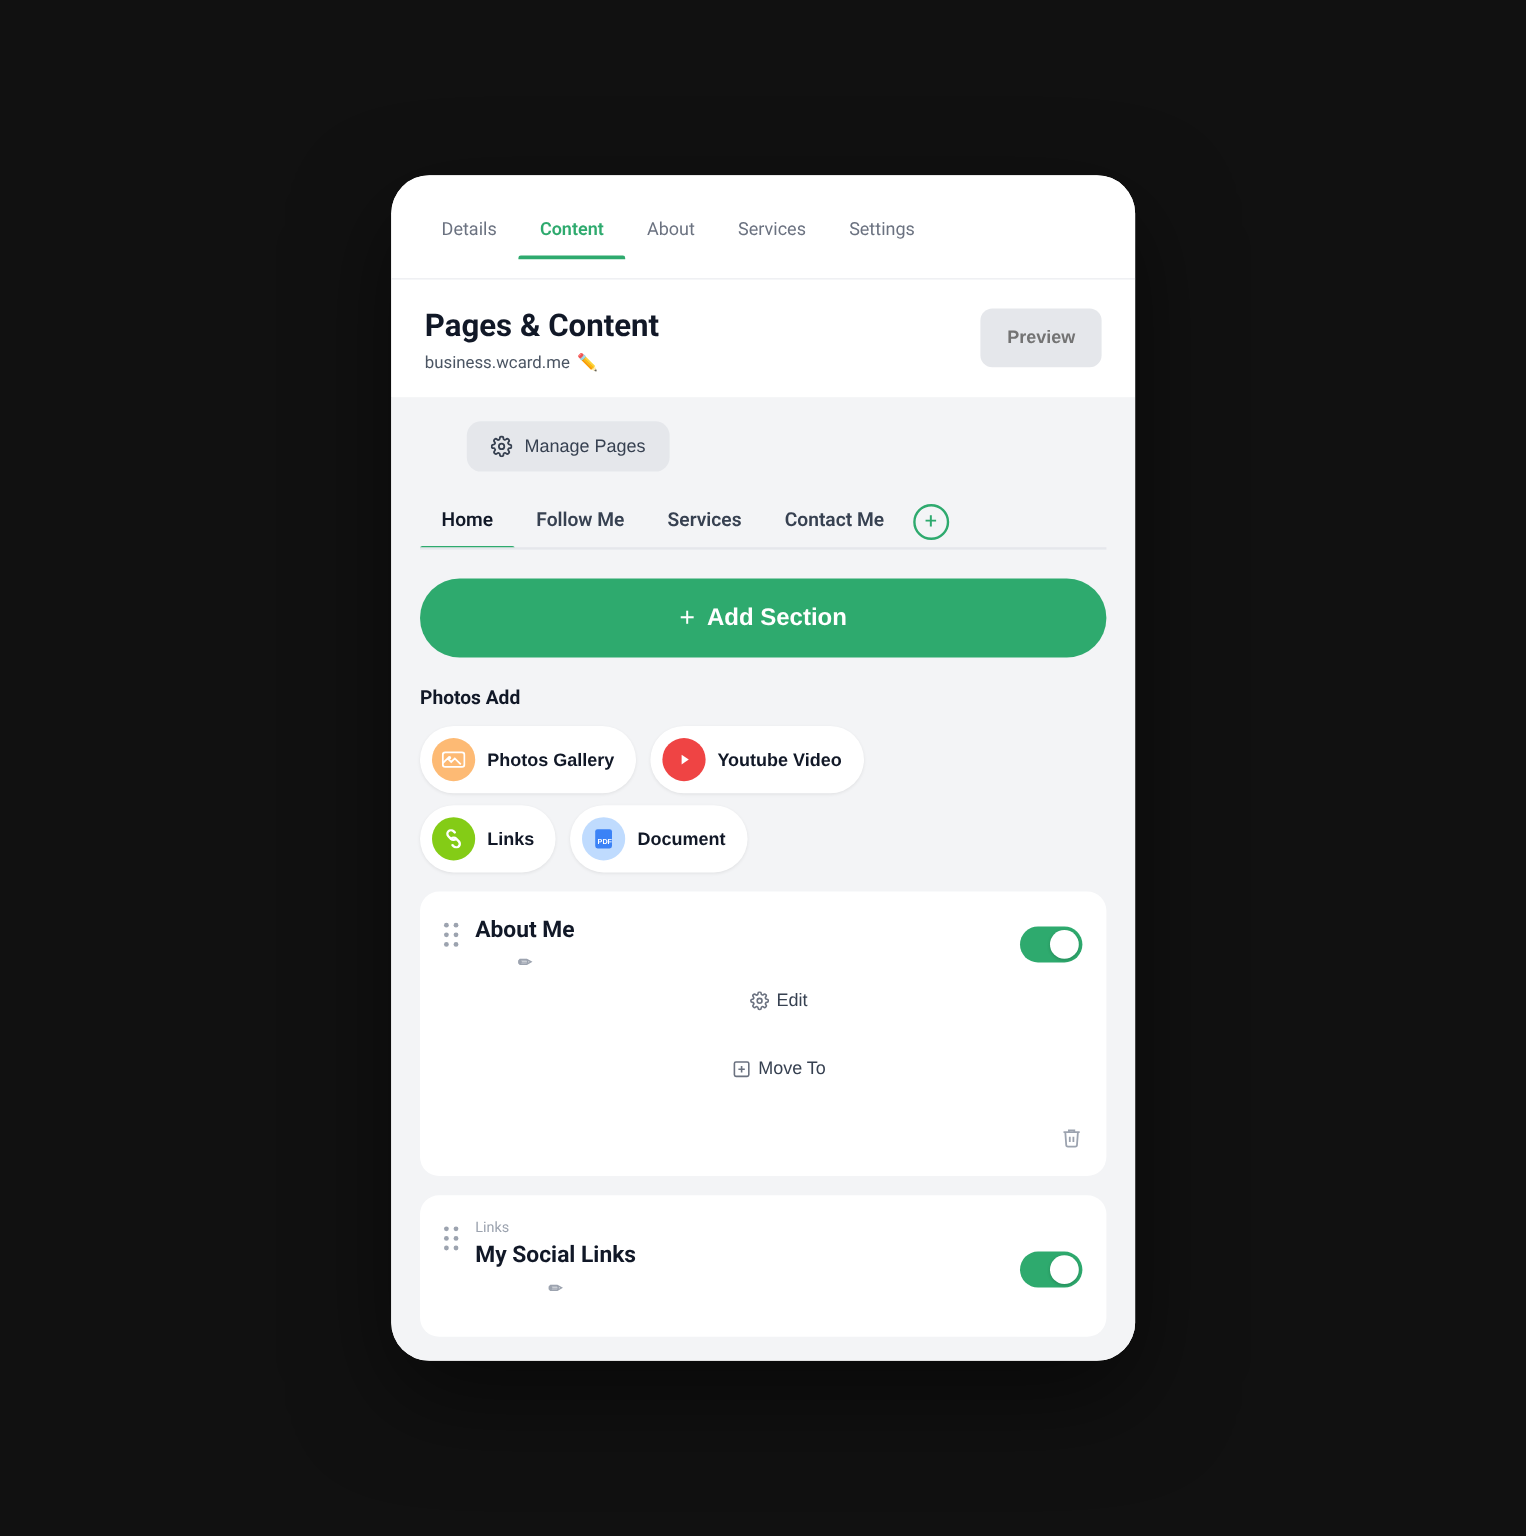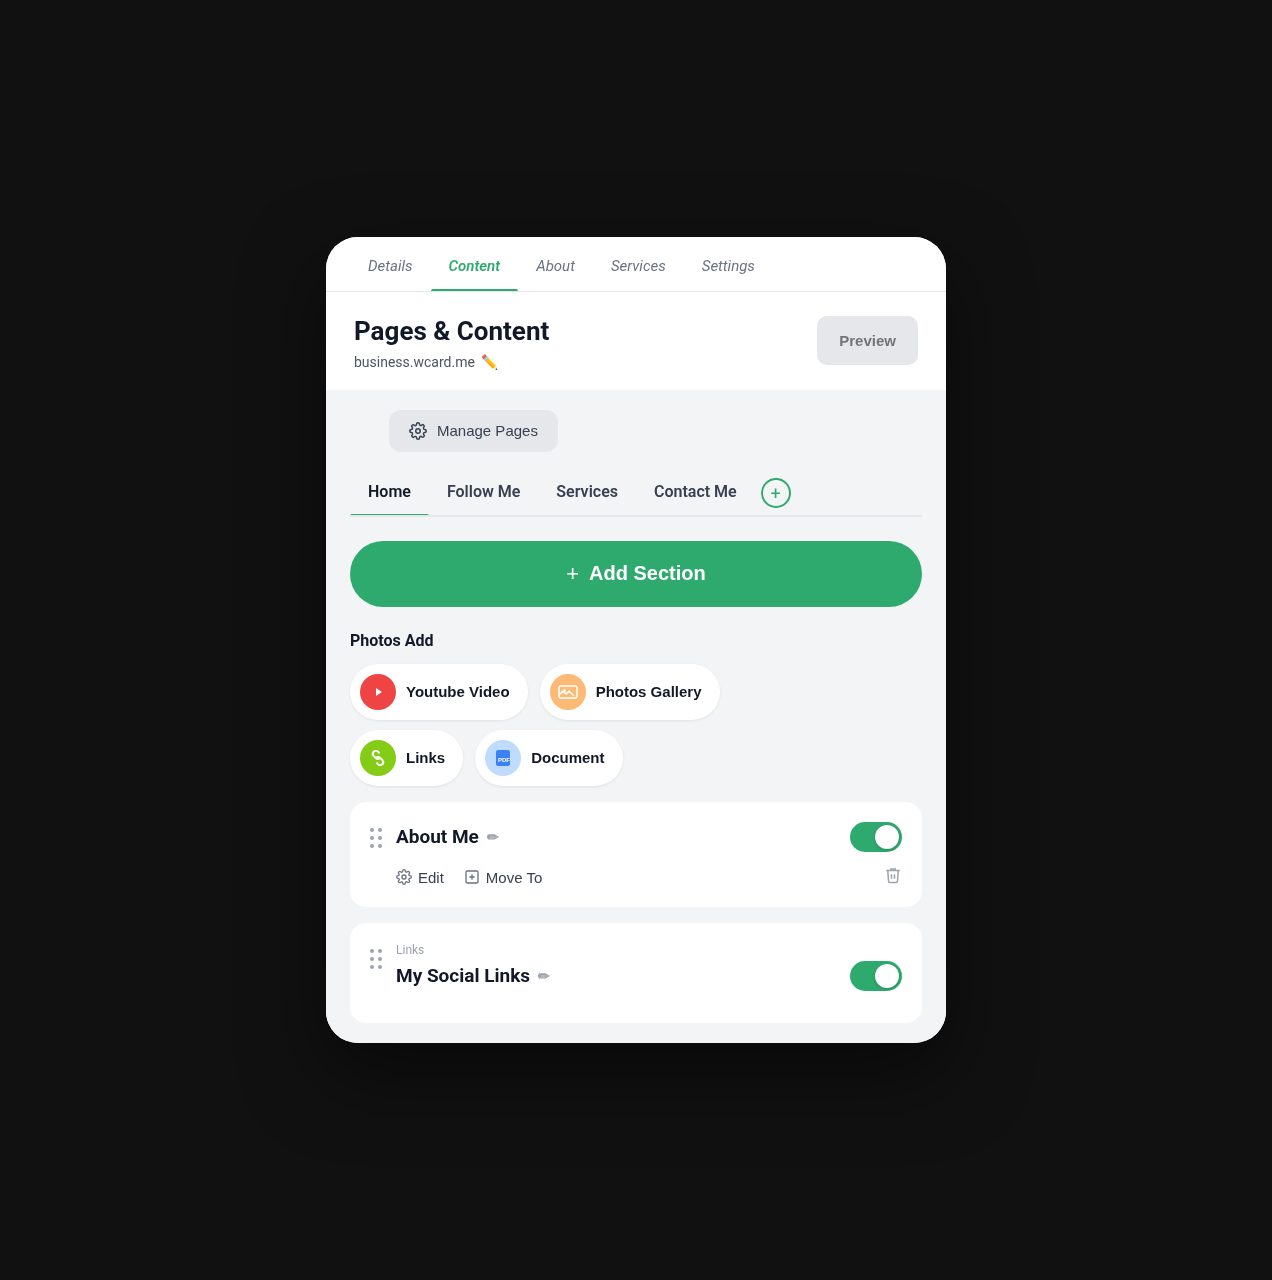--- a/index.html
+++ b/index.html
@@ -15,23 +15,22 @@
       width: 620px;
       background: #fff;
       border-radius: 32px;
       overflow: hidden;
       box-shadow: 0 30px 80px rgba(0,0,0,0.5);
     }
     
     .tab-bar {
       display: flex;
       border-bottom: 1px solid #e5e7eb;
-      padding: 0 24px;
-      background: #fff;
-      font-style: italic;
+      padding: 16px 24px;
+      background: #fff;
     }
     .tab-item {
       padding: 20px 18px 16px;
       font-size: 15px;
       color: #6b7280;
       cursor: pointer;
       position: relative;
       white-space: nowrap;
     }
     .tab-item.active {
@@ -256,20 +255,21 @@
       justify-content: space-between;
       margin-bottom: 14px;
     }
     .card-name {
       font-size: 19px;
       font-weight: 700;
       color: #111827;
       display: flex;
       align-items: center;
       gap: 8px;
+      flex-direction: column;
     }
     .card-name .pencil-icon {
       font-size: 14px;
       color: #9ca3af;
     }
     
     .toggle {
       width: 52px;
       height: 30px;
       background: #2eaa6e;
@@ -285,21 +285,22 @@
       width: 24px;
       height: 24px;
       background: #fff;
       border-radius: 50%;
       box-shadow: 0 1px 3px rgba(0,0,0,0.2);
     }
     
     .card-actions {
       display: flex;
       align-items: center;
-      gap: 20px;
+      gap: 40px;
+      flex-direction: column;
     }
     .card-action-btn {
       display: flex;
       align-items: center;
       gap: 6px;
       background: none;
       border: none;
       font-size: 15px;
       color: #374151;
       cursor: pointer;
@@ -362,36 +363,36 @@
     <button class="add-section-btn">
       <span style="font-size:22px; font-weight:300;">+</span>
       <span>Add Section</span>
     </button>
 
     
     <div>
       <div class="quick-add-label">Photos Add</div>
       <div class="quick-add-row">
         <button class="quick-add-chip">
-          <div class="chip-icon youtube">
-            <svg width="16" height="16" viewBox="0 0 16 16" fill="white">
-                <polygon points="6,4 12,8 6,12"></polygon>
-              </svg>
-          </div>
-          <span>Youtube Video</span>
-        </button>
-        <button class="quick-add-chip">
           <div class="chip-icon photos">
             <svg width="20" height="16" viewBox="0 0 20 16" fill="none" stroke="white" stroke-width="1.5">
               <rect x="1" y="2" width="18" height="12" rx="2"></rect>
               <circle cx="6.5" cy="6.5" r="1.5" fill="white" stroke="none"></circle>
               <path d="M1 11 l4-4 3 3 3-3 5 5" stroke="white" stroke-width="1.5" fill="none"></path>
             </svg>
           </div>
           <span>Photos Gallery</span>
+        </button>
+        <button class="quick-add-chip">
+          <div class="chip-icon youtube">
+            <svg width="16" height="16" viewBox="0 0 16 16" fill="white">
+                <polygon points="6,4 12,8 6,12"></polygon>
+              </svg>
+          </div>
+          <span>Youtube Video</span>
         </button>
       </div>
       <div class="quick-add-row">
         <button class="quick-add-chip">
           <div class="chip-icon links">
             <svg width="20" height="16" viewBox="0 0 20 16" fill="none" stroke="white" stroke-width="2" stroke-linecap="round">
               <path d="M8 8a3 3 0 0 1 4.24 0l2.12 2.12a3 3 0 0 1-4.24 4.24l-1.06-1.06"></path>
               <path d="M12 8a3 3 0 0 1-4.24 0L5.64 5.88a3 3 0 0 1 4.24-4.24l1.06 1.06"></path>
             </svg>
           </div>

